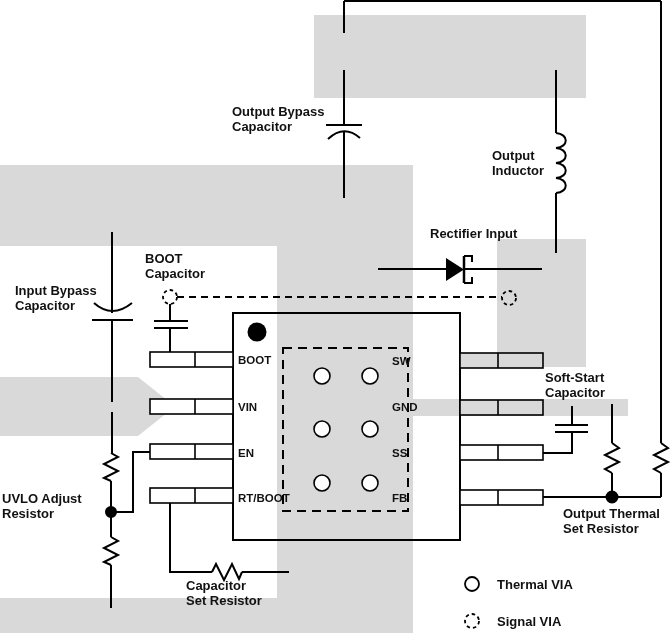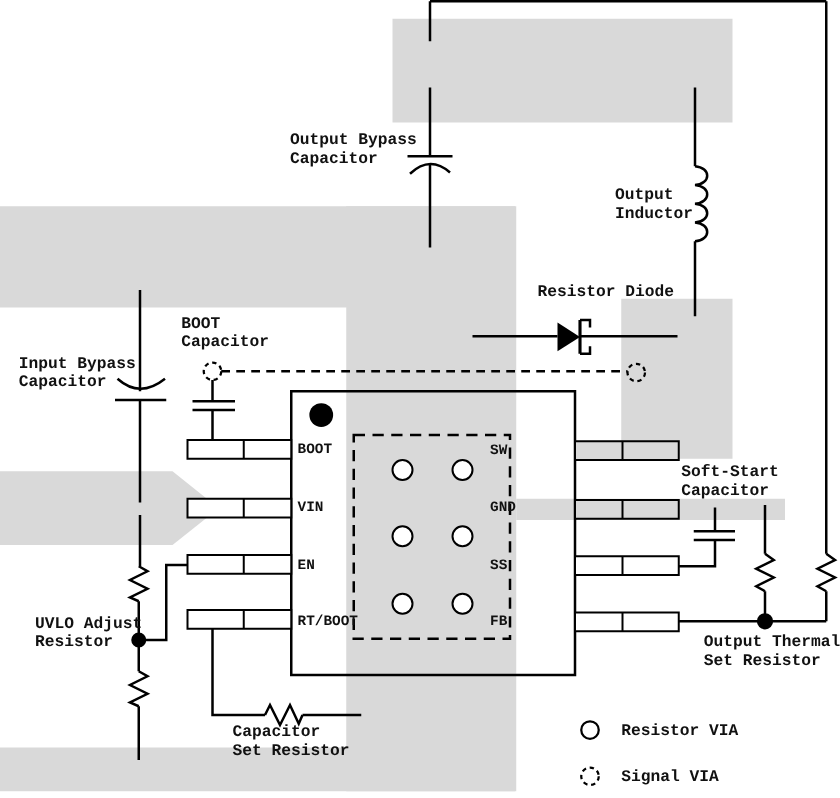--- a/index.html
+++ b/index.html
@@ -1,17 +1,17 @@
 <!DOCTYPE html>
 <html><head>
 <meta charset="utf-8">
 <style>
   html,body{margin:0;padding:0;background:#fff;}
   .canvas{position:relative;width:672px;height:638px;background:#fff;overflow:hidden;
-          font-family:Liberation Mono, monospace;}
+          font-family:Liberation Sans, sans-serif;}
   svg{position:absolute;left:0;top:0;}
   .label{position:absolute;font-weight:bold;font-size:13px;line-height:15px;
          color:#111;white-space:nowrap;}
   .pin{position:absolute;font-weight:bold;font-size:11.5px;line-height:12px;
        color:#111;white-space:nowrap;}
   .pin-r{left:392px;width:60px;}
 </style>
 </head>
 <body>
 
@@ -169,39 +169,39 @@
   <div>Output Bypass</div>
   <div>Capacitor</div>
 </div>
 
 <div class="label" style="left:492px;top:148px">
   <div>Output</div>
   <div>Inductor</div>
 </div>
 
 <div class="label" style="left:430px;top:226px">
-  <div>Resistor Diode</div>
+  <div>Rectifier Input</div>
 </div>
 
 <div class="label" style="left:145px;top:251px">
   <div>BOOT</div>
   <div>Capacitor</div>
 </div>
 
 <div class="label" style="left:15px;top:283px">
   <div>Input Bypass</div>
   <div>Capacitor</div>
 </div>
 
 <div class="label" style="left:545px;top:370px">
   <div>Soft-Start</div>
   <div>Capacitor</div>
 </div>
 
-<div class="label" style="left:28px;top:491px">
+<div class="label" style="left:2px;top:491px">
   <div>UVLO Adjust</div>
   <div>Resistor</div>
 </div>
 
 <div class="label" style="left:563px;top:506px">
   <div>Output Thermal</div>
   <div>Set Resistor</div>
 </div>
 
 <div class="label" style="left:186px;top:578px">
@@ -212,16 +212,16 @@
 <div class="pin" style="left:238px;top:354px">BOOT</div>
 <div class="pin" style="left:238px;top:401px">VIN</div>
 <div class="pin" style="left:238px;top:447px">EN</div>
 <div class="pin" style="left:238px;top:492px">RT/BOOT</div>
 
 <div class="pin pin-r" style="top:355px">SW</div>
 <div class="pin pin-r" style="top:401px">GND</div>
 <div class="pin pin-r" style="top:447px">SS</div>
 <div class="pin pin-r" style="top:492px">FB</div>
 
-<div class="label" style="left:497px;top:577px">Resistor VIA</div>
+<div class="label" style="left:497px;top:577px">Thermal VIA</div>
 <div class="label" style="left:497px;top:614px">Signal VIA</div>
 
 </div>
 
 </body></html>

